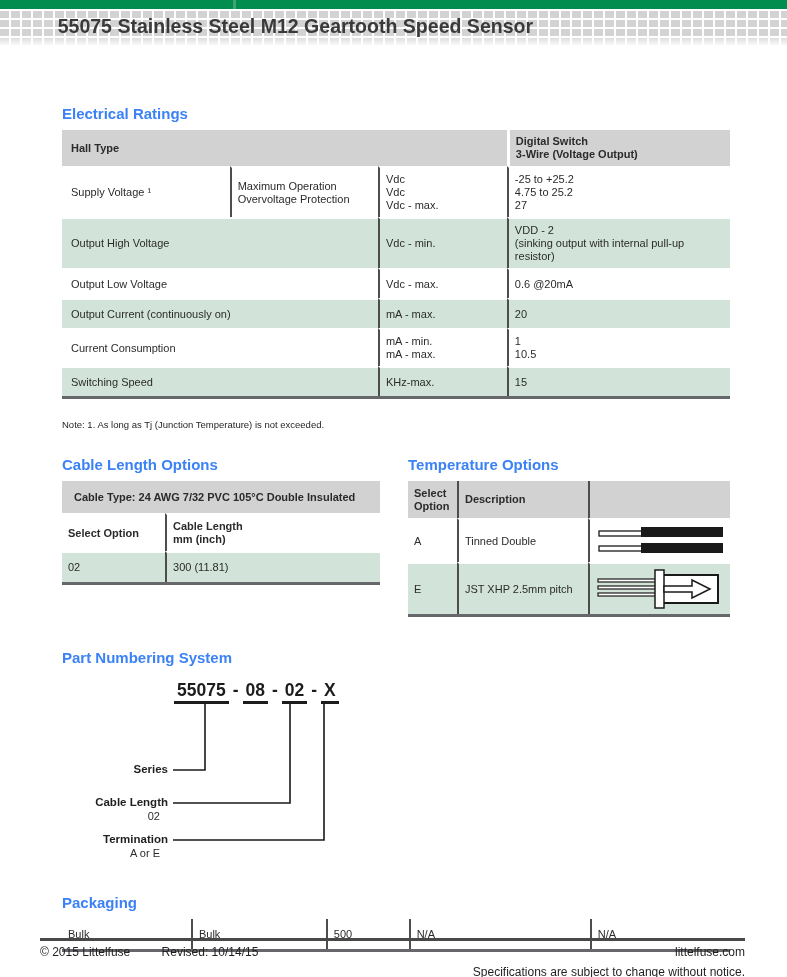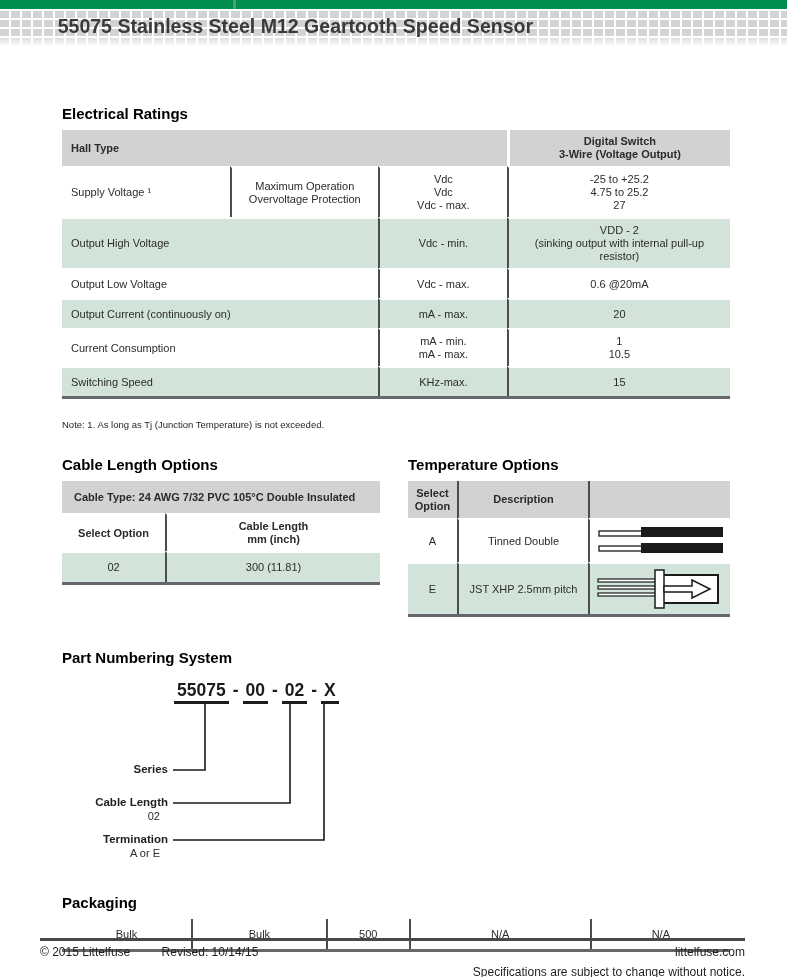--- a/index.html
+++ b/index.html
@@ -45,37 +45,37 @@
     transform: scaleX(0.93);
     transform-origin: left center;
     white-space: nowrap;
   }
 
   
   .content { padding-left: 62px; padding-right: 57px; }
   h2.section {
     font-size: 15px;
     font-weight: bold;
-    color: #000000;
+    color: #3b82f6;
     margin-bottom: 8px;
   }
   .sec-electrical { margin-top: 60px; }
 
   .tbl-wrap { border-bottom: 3px solid #66676a; }
   table {
     border-collapse: separate;
     border-spacing: 0;
     width: 100%;
     font-size: 11px;
     color: #2b2b2b;
     table-layout: fixed;
   }
   td {
     padding: 5px 6px;
-    text-align: center;
+    text-align: left;
     vertical-align: middle;
     line-height: 13px;
     background: #fff;
   }
   tr + tr td { border-top: 2px solid #ffffff; }
   td.lbl { text-align: left; padding-left: 9px; }
   .thead td { background: #d2d2d2; font-weight: bold; }
   tr.g td { background: #d2e4d9; }
   tr.w td { background: #ffffff; }
   td.div { border-left: 2px solid #4d4d4d; }
@@ -306,21 +306,21 @@
 
     <section class="sec-pn">
       <h2 class="section">Part Numbering System</h2>
       <div class="pn-diagram">
         <svg class="pn-lines" width="430" height="196" viewBox="0 0 430 196">
           <path d="M143 30 V96 H111" fill="none" stroke="#1a1a1a" stroke-width="1.6"></path>
           <path d="M228 30 V129 H111" fill="none" stroke="#1a1a1a" stroke-width="1.6"></path>
           <path d="M262 30 V166 H111" fill="none" stroke="#1a1a1a" stroke-width="1.6"></path>
         </svg>
         <div class="pn-number">
-          <span class="pn-seg">55075</span><span class="pn-sep">-</span><span class="pn-seg">00</span><span class="pn-sep">-</span><span class="pn-seg">02</span><span class="pn-sep">-</span><span class="pn-seg">X</span>
+          <span class="pn-seg">55075</span><span class="pn-sep">-</span><span class="pn-seg">08</span><span class="pn-sep">-</span><span class="pn-seg">02</span><span class="pn-sep">-</span><span class="pn-seg">X</span>
         </div>
         <div class="pn-label" style="top:89px">Series</div>
         <div class="pn-label" style="top:122px">Cable Length</div>
         <div class="pn-value" style="top:136px">02</div>
         <div class="pn-label" style="top:159px">Termination</div>
         <div class="pn-value" style="top:173px">A or E</div>
       </div>
     </section>
 
     <section class="sec-packaging">

